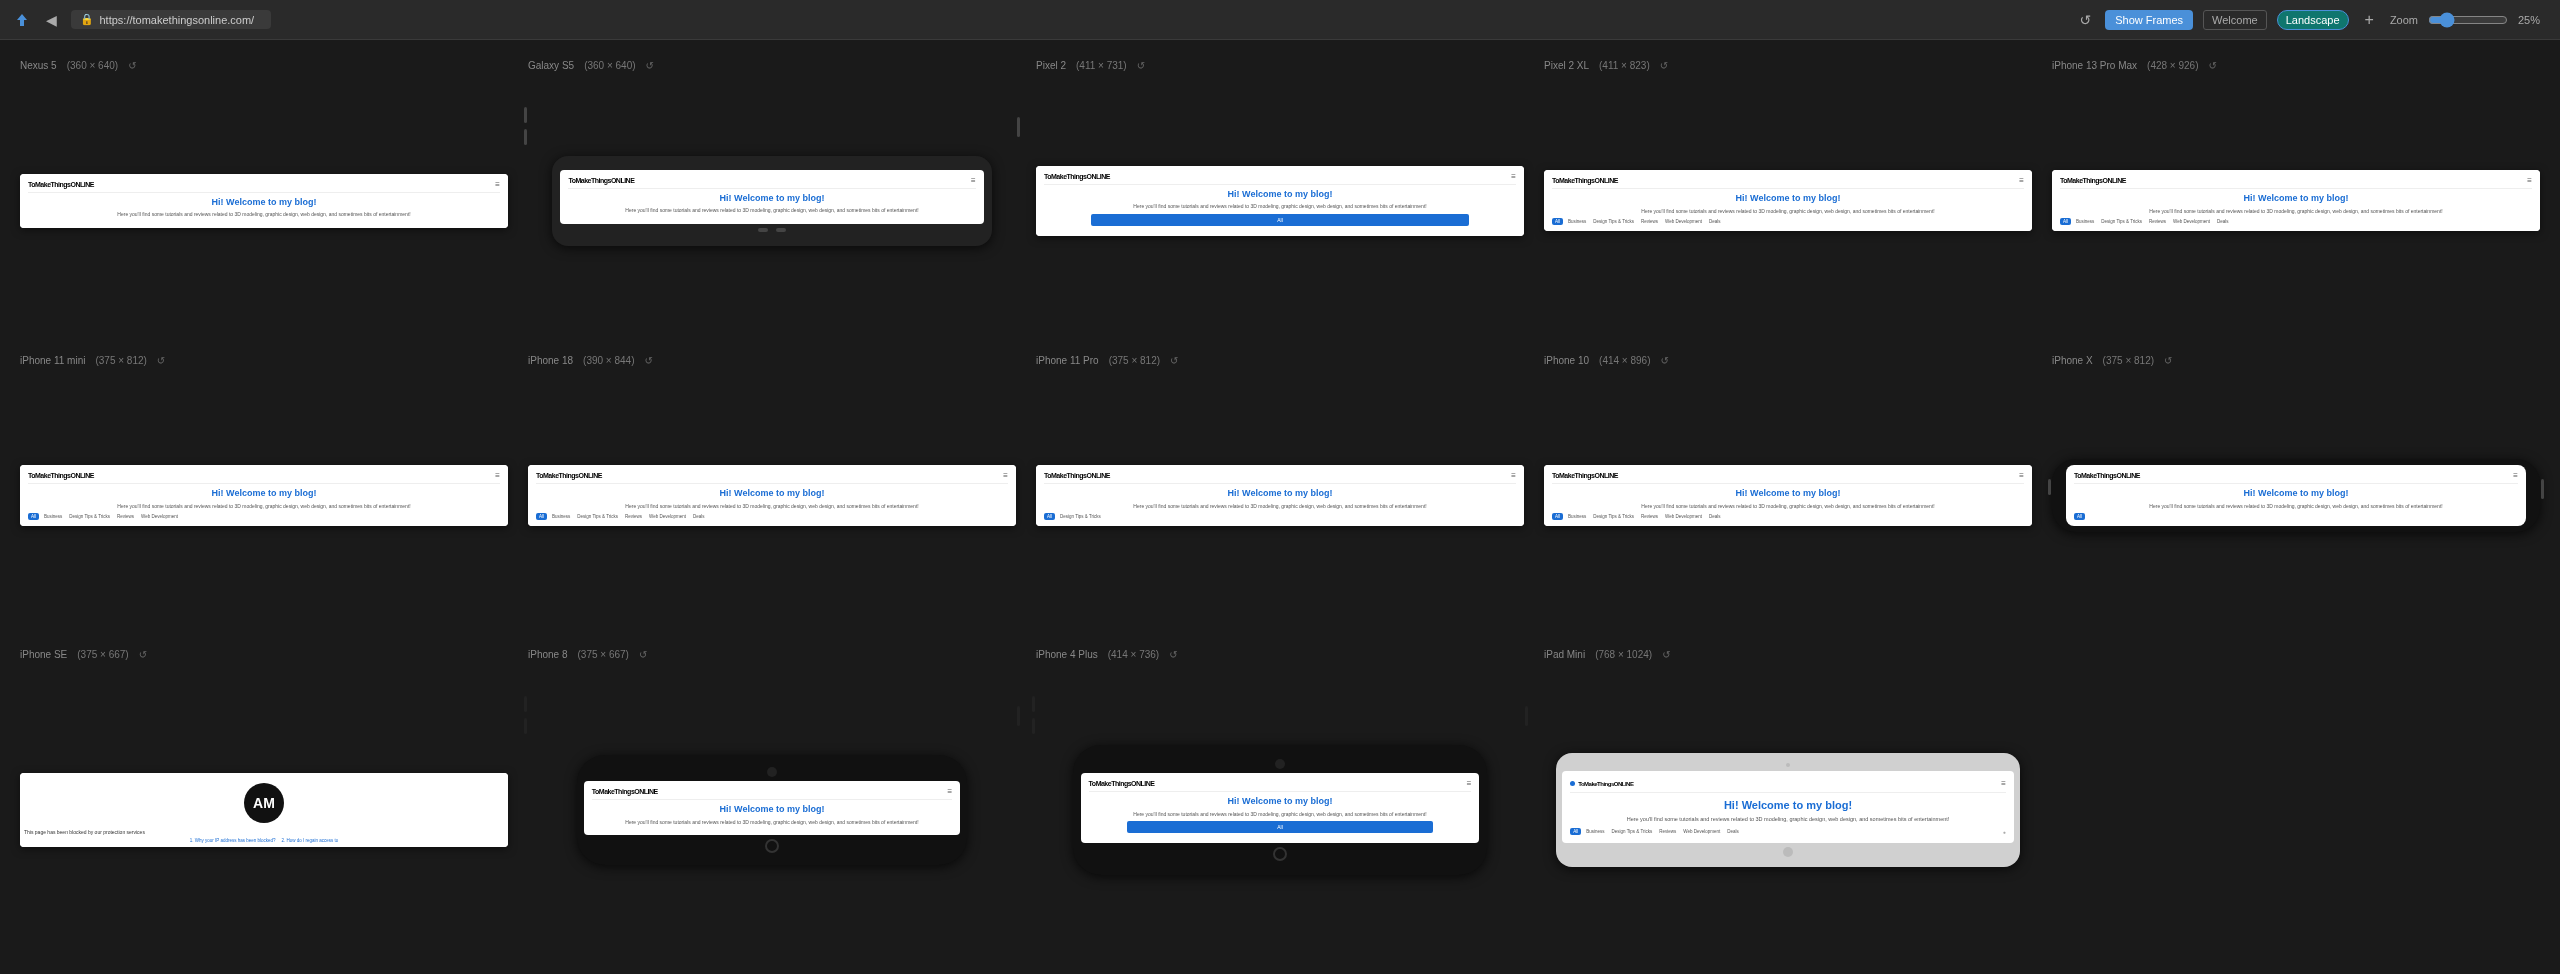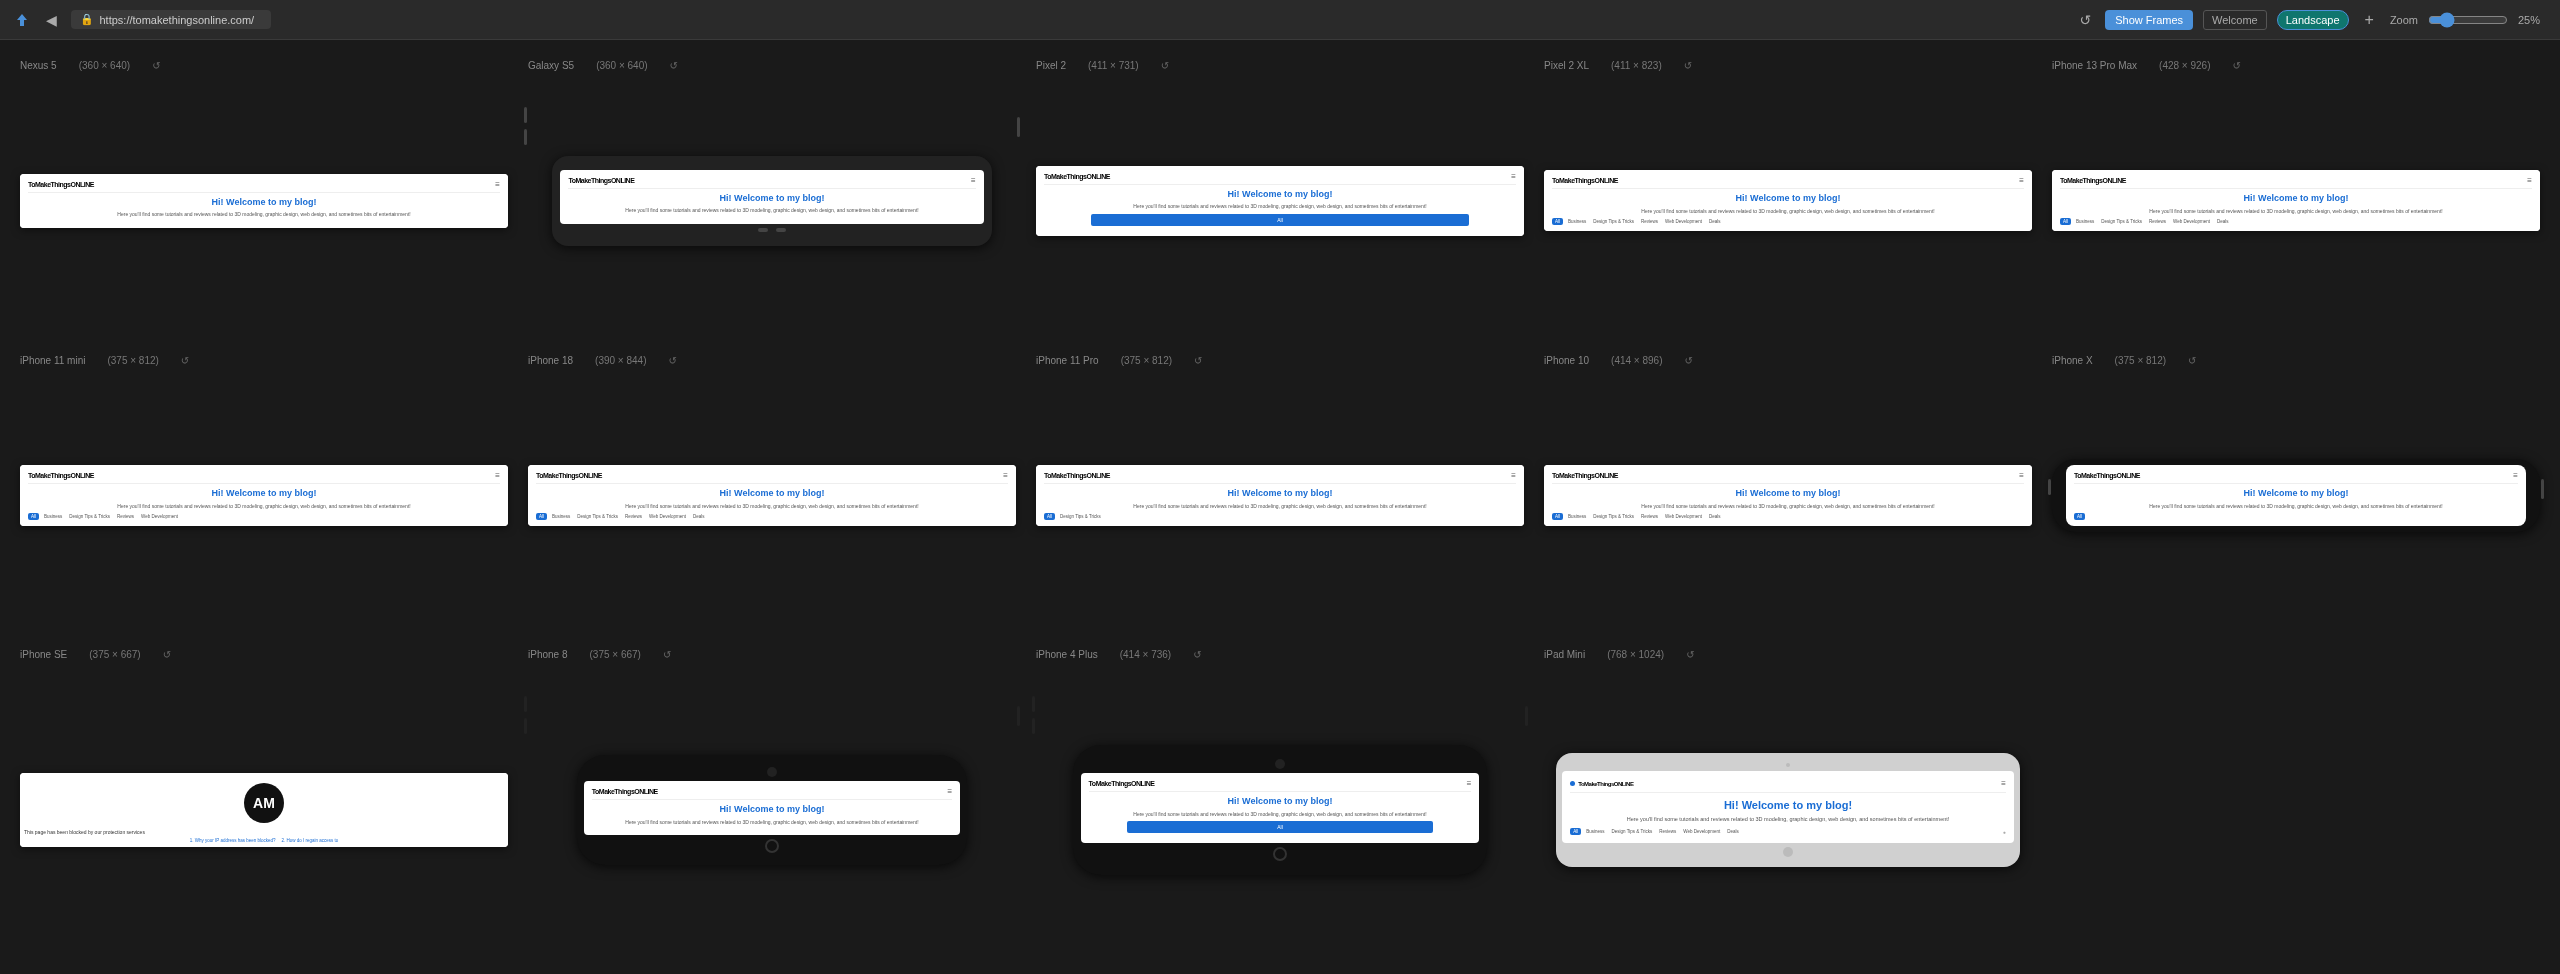--- a/index.html
+++ b/index.html
@@ -107,21 +107,21 @@
     .frame-container {
       display: flex;
       flex-direction: column;
     }
     .frame-label {
       font-size: 10px;
       color: #888;
       margin-bottom: 6px;
       display: flex;
       align-items: center;
-      gap: 22px;
+      gap: 10px;
     }
     .frame-label .refresh-icon {
       font-size: 10px;
       color: #666;
       cursor: pointer;
     }
     .frame-wrapper {
       position: relative;
       flex: 1;
       display: flex;

